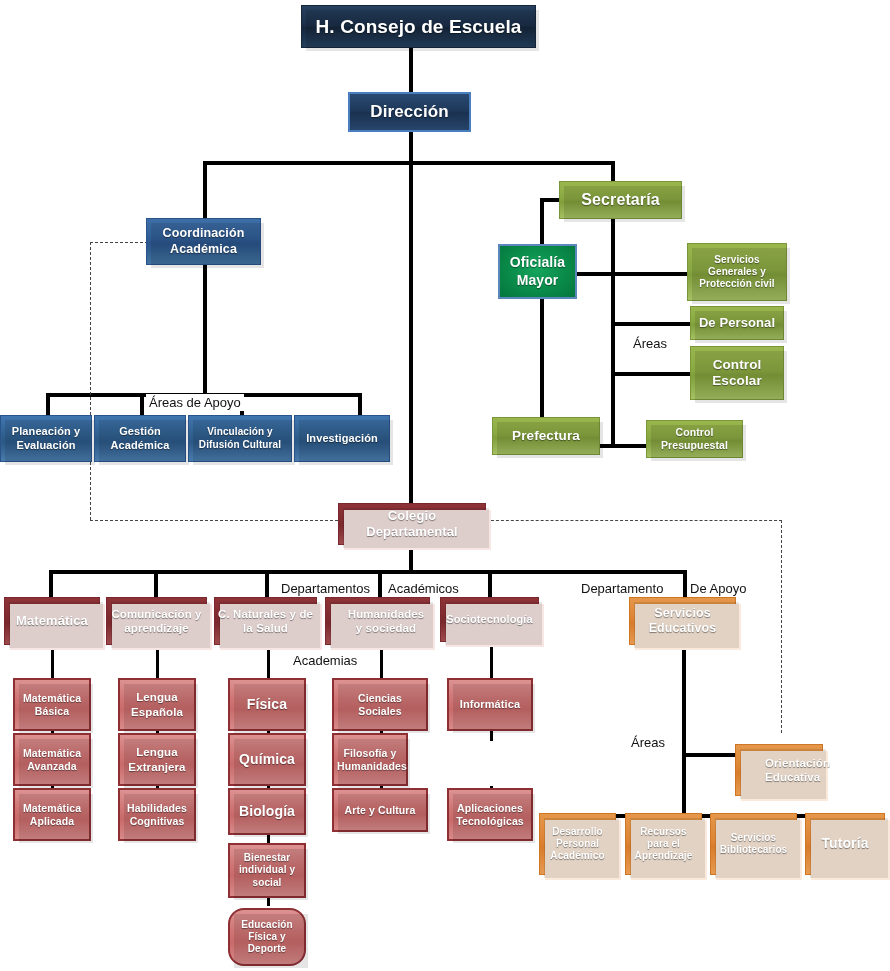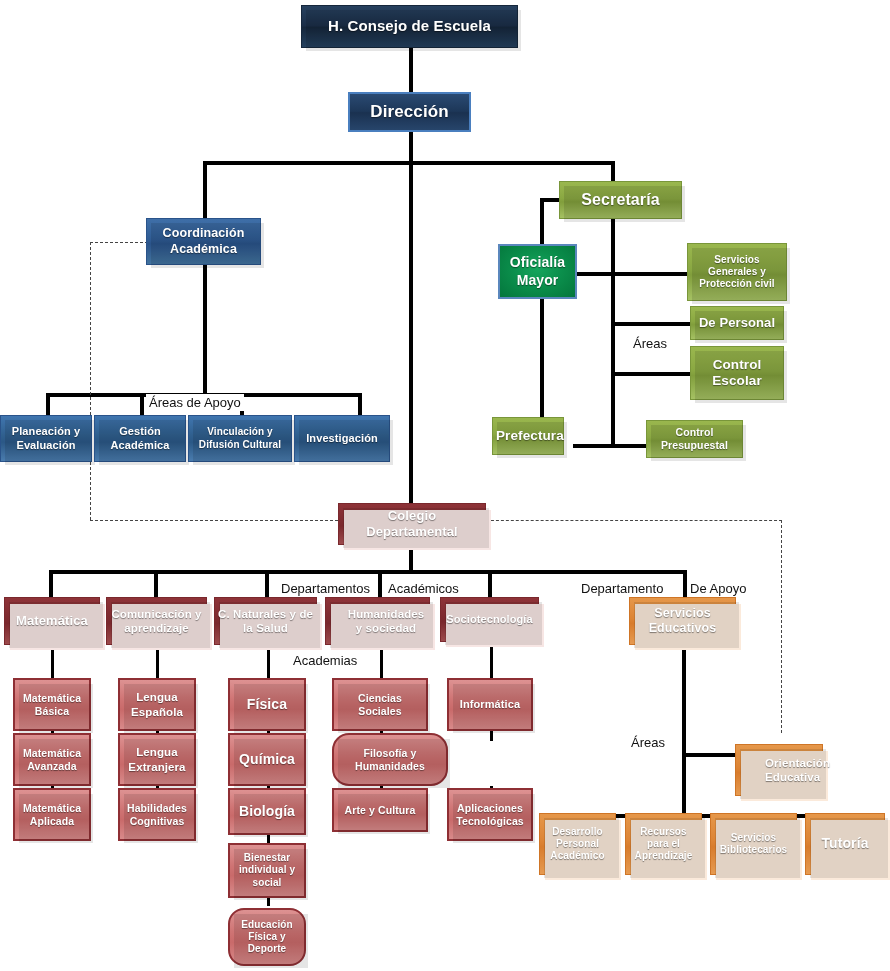--- a/index.html
+++ b/index.html
@@ -161,21 +161,21 @@
   <div class="ln lnh" style="left:682px;top:753px;width:55px;"></div>
   <div class="ln lnh" style="left:575px;top:814px;width:270px;"></div>
   <div class="ln lnv" style="left:575px;top:814px;height:16px;"></div>
   <div class="ln lnv" style="left:663px;top:814px;height:16px;"></div>
   <div class="ln lnv" style="left:753px;top:814px;height:16px;"></div>
   <div class="ln lnv" style="left:843px;top:814px;height:16px;"></div>
 
   <div class="dashh" style="left:486px;top:520px;width:296px;"></div>
   <div class="dashv" style="left:781px;top:520px;height:213px;"></div>
 
-  <div class="node navy sh" style="left:301px;top:5px;width:217px;height:43px;font-size:15px;">
+  <div class="node navy sh" style="left:301px;top:5px;width:235px;height:43px;font-size:19px;">
     <span>H. Consejo de Escuela</span>
   </div>
 
   <div class="node navy-b" style="left:348px;top:92px;width:123px;height:40px;font-size:17px;">
     <span>Dirección</span>
   </div>
 
   <div class="node blue sh" style="left:146px;top:218px;width:115px;height:47px;font-size:12.5px;">
     <span>Coordinación Académica</span>
   </div>
@@ -196,21 +196,21 @@
   <div class="cap" style="left:146px;top:394px;">Áreas de Apoyo</div>
 
   <div class="node olive sh" style="left:559px;top:181px;width:123px;height:38px;font-size:16px;">
     <span>Secretaría</span>
   </div>
 
   <div class="node emerald" style="left:498px;top:244px;width:79px;height:55px;font-size:14px;">
     <span>Oficialía Mayor</span>
   </div>
 
-  <div class="node olive sh" style="left:492px;top:417px;width:72px;height:38px;font-size:13.5px;">
+  <div class="node olive sh" style="left:492px;top:417px;width:108px;height:38px;font-size:13.5px;">
     <span>Prefectura</span>
   </div>
 
   <div class="node olive sh" style="left:687px;top:243px;width:100px;height:58px;font-size:10px;">
     <span>Servicios Generales y Protección civil</span>
   </div>
   <div class="node olive sh" style="left:690px;top:306px;width:94px;height:34px;font-size:13px;">
     <span>De Personal</span>
   </div>
   <div class="node olive sh" style="left:690px;top:346px;width:94px;height:54px;font-size:13.5px;">
@@ -280,21 +280,21 @@
   <div class="node rose sh" style="left:228px;top:843px;width:78px;height:55px;font-size:10px;">
     <span>Bienestar individual y social</span>
   </div>
   <div class="node rose sh" style="left:228px;top:908px;width:78px;height:58px;font-size:10px;border-radius:16px;">
     <span>Educación Física y Deporte</span>
   </div>
 
   <div class="node rose sh" style="left:332px;top:678px;width:96px;height:53px;font-size:10.5px;">
     <span>Ciencias Sociales</span>
   </div>
-  <div class="node rose sh" style="left:332px;top:733px;width:116px;height:53px;font-size:10.5px;border-radius:17px;">
+  <div class="node rose sh" style="left:332px;top:733px;width:76px;height:53px;font-size:10.5px;">
     <span>Filosofía y Humanidades</span>
   </div>
   <div class="node rose sh" style="left:332px;top:788px;width:96px;height:44px;font-size:10.5px;">
     <span>Arte y Cultura</span>
   </div>
 
   <div class="node rose sh" style="left:447px;top:678px;width:86px;height:53px;font-size:11px;">
     <span>Informática</span>
   </div>
   <div class="node rose sh" style="left:447px;top:788px;width:86px;height:53px;font-size:10.5px;">

